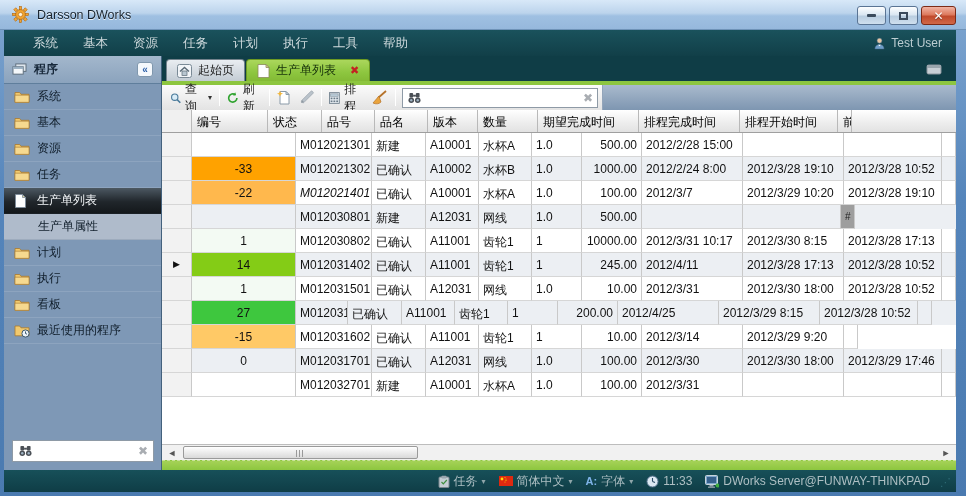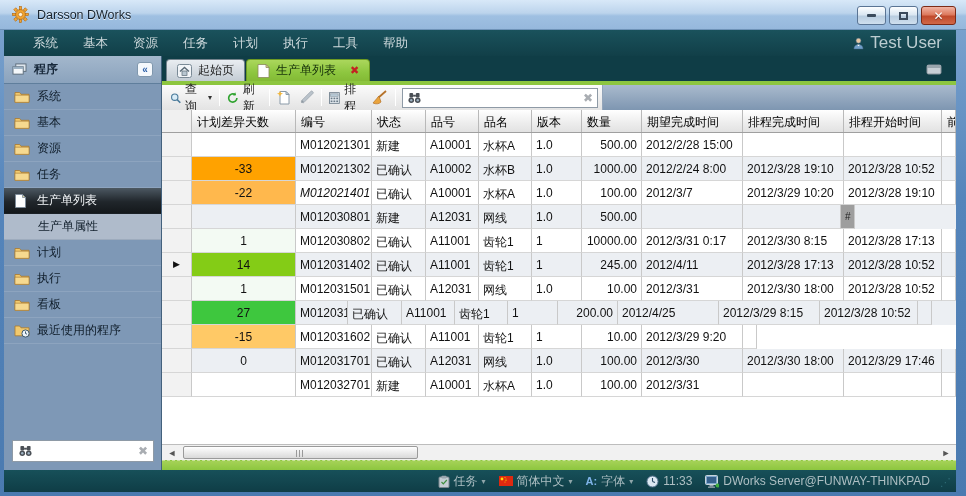--- a/index.html
+++ b/index.html
@@ -25,21 +25,21 @@
     background:linear-gradient(180deg,#f0b4a4,#dd7a5e 45%,#c04a2c 55%,#d06848);
     border-color:#7c2a16; color:#fff; font-weight:bold; font-size:12px;
     text-shadow:0 1px 1px rgba(0,0,0,.4); }
 
   
   .menubar { position:absolute; left:4px; top:30px; width:952px; height:26px;
     background:linear-gradient(180deg,#1a525c,#113f48); display:flex; align-items:center;
     padding-left:20px; }
   .menu-item { color:#cfdadd; padding:0 9px; margin-right:7px; font-size:12.5px; cursor:default; }
   .menu-user { position:absolute; right:14px; display:flex; align-items:center; gap:5px;
-    color:#bccdd1; font-size:17px; }
+    color:#bccdd1; font-size:12px; }
 
   
   .sidebar { position:absolute; left:4px; top:56px; width:158px; height:414px;
     background:#7e98b6; border-right:1px solid #43617d; }
   .side-header { height:28px; display:flex; align-items:center; gap:7px; padding:0 8px;
     background:linear-gradient(180deg,#a3b7cc,#8ba3bd); border-bottom:1px solid #5f7e9c;
     font-weight:bold; color:#17283a; }
   .side-header .sp { flex:1; }
   .collapse-btn { width:16px; height:15px; background:#f4f8fc; border:1px solid #7f97ad;
     border-radius:3px; color:#2a5ea8; font-weight:bold; font-size:10px; line-height:13px;
@@ -375,21 +375,20 @@
           </svg>
           <input value="" style="">
           <span class="clear-x">✖</span>
         </span>
       </div>
     </div>
 
     <div class="grid">
       <div class="hrow" id="grid-head">
           <div class="hcell" style="width: 30px; background: rgb(240, 240, 240);"></div>
-          <div class="hcell" style="width: 104px;">计划差异天数</div>
           <div class="hcell" style="width: 76px;">编号</div>
           <div class="hcell" style="width: 54px;">状态</div>
           <div class="hcell" style="width: 53px;">品号</div>
           <div class="hcell" style="width: 53px;">品名</div>
           <div class="hcell" style="width: 50px;">版本</div>
           <div class="hcell" style="width: 60px;">数量</div>
           <div class="hcell" style="width: 101px;">期望完成时间</div>
           <div class="hcell" style="width: 101px;">排程完成时间</div>
           <div class="hcell" style="width: 98px;">排程开始时间</div>
           <div class="hcell" style="width: 14px;">前</div>
@@ -452,21 +451,21 @@
           </div>
           <div class="trow">
             <div class="tcell indicator" style="width: 30px;"></div>
             <div class="tcell c" style="width: 104px; background: rgb(243, 250, 243);">1</div>
             <div class="tcell l" style="width: 76px;">M012030802</div>
             <div class="tcell l" style="width: 54px;">已确认</div>
             <div class="tcell l" style="width: 53px;">A11001</div>
             <div class="tcell l" style="width: 53px;">齿轮1</div>
             <div class="tcell l" style="width: 50px;">1</div>
             <div class="tcell r" style="width: 60px;">10000.00</div>
-            <div class="tcell l" style="width: 101px;">2012/3/31 0:17</div>
+            <div class="tcell l" style="width: 101px;">2012/3/31 10:17</div>
             <div class="tcell l" style="width: 101px;">2012/3/30 8:15</div>
             <div class="tcell l" style="width: 98px;">2012/3/28 17:13</div>
             <div class="tcell c" style="width: 14px;"></div>
           </div>
           <div class="trow alt">
             <div class="tcell indicator" style="width: 30px;">▶</div>
             <div class="tcell c" style="width: 104px; background: #84cc16;">14</div>
             <div class="tcell l" style="width: 76px;">M012031402</div>
             <div class="tcell l" style="width: 54px;">已确认</div>
             <div class="tcell l" style="width: 53px;">A11001</div>
@@ -508,20 +507,21 @@
           </div>
           <div class="trow">
             <div class="tcell indicator" style="width: 30px;"></div>
             <div class="tcell c" style="width: 104px; background: rgb(255, 201, 102);">-15</div>
             <div class="tcell l" style="width: 76px;">M012031602</div>
             <div class="tcell l" style="width: 54px;">已确认</div>
             <div class="tcell l" style="width: 53px;">A11001</div>
             <div class="tcell l" style="width: 53px;">齿轮1</div>
             <div class="tcell l" style="width: 50px;">1</div>
             <div class="tcell r" style="width: 60px;">10.00</div>
+            <div class="tcell l" style="width: 101px;">2012/3/14</div>
             <div class="tcell l" style="width: 101px;">2012/3/29 9:20</div>
             <div class="tcell c" style="width: 14px;"></div>
           </div>
           <div class="trow alt">
             <div class="tcell indicator" style="width: 30px;"></div>
             <div class="tcell c" style="width: 104px;">0</div>
             <div class="tcell l" style="width: 76px;">M012031701</div>
             <div class="tcell l" style="width: 54px;">已确认</div>
             <div class="tcell l" style="width: 53px;">A12031</div>
             <div class="tcell l" style="width: 53px;">网线</div>

